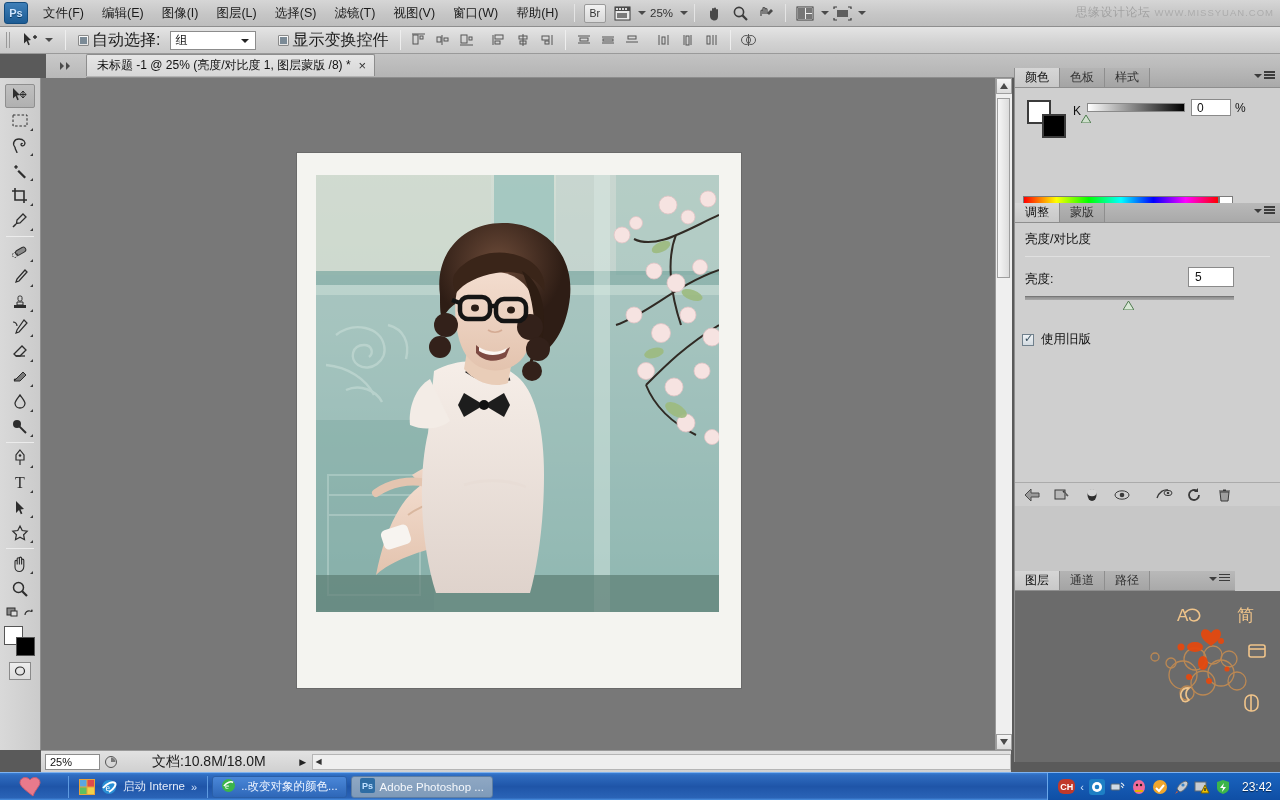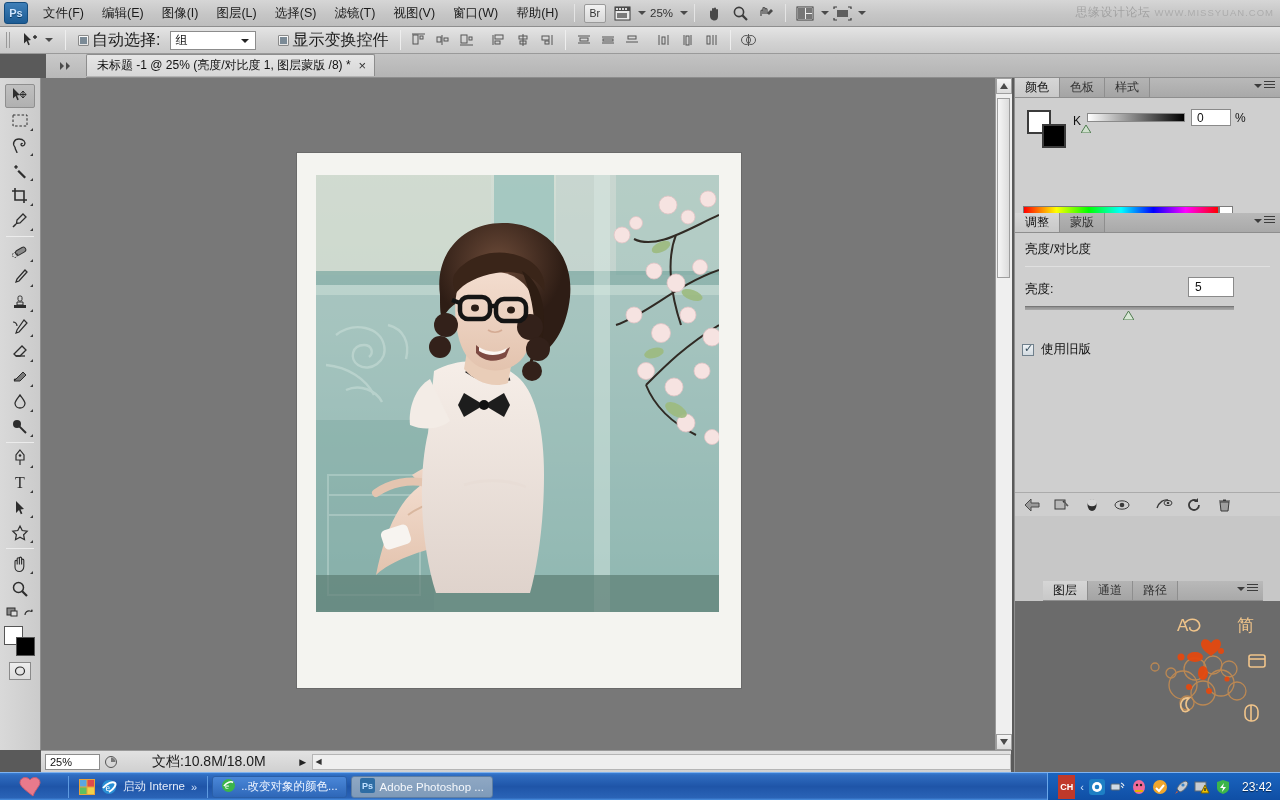--- a/index.html
+++ b/index.html
@@ -158,21 +158,21 @@
     font-size:11px; color:#111; display:flex;align-items:center;padding-left:4px;margin-left:4px;
   }
   .st-icon{ width:22px;height:18px;display:flex;align-items:center;justify-content:center;}
   .st-text{ font-size:14px;color:#1b1b1b; margin-left:30px;}
   .st-arrow{ width:14px;height:16px; display:flex;align-items:center;justify-content:center;
     font-size:9px;color:#222;}
   .hscroll{ flex:1; height:16px; margin-left:2px; background:#efefef; border:1px solid #b5b5b5;
             display:flex; align-items:center;}
 
   
-  .dock{ position:absolute; left:1014px; top:78px; width:266px; height:694px;
+  .dock{ position:absolute; left:1014px; top:68px; width:266px; height:694px;
      background:#c7c7c7; border-left:1px solid #8f8f8f;}
   .panel-tabs{
     height:20px; display:flex; align-items:flex-end;
     background:linear-gradient(#b9b9b9,#a9a9a9); border-bottom:1px solid #8e8e8e;
     position:relative;
   }
   .ptab{ height:19px; padding:0 10px; display:flex;align-items:center; font-size:12px;
     color:#333; background:linear-gradient(#b4b4b4,#a4a4a4);
     border-right:1px solid #8e8e8e;}
   .ptab.active{ background:linear-gradient(#d6d6d6,#c8c8c8); color:#111; }
@@ -214,21 +214,21 @@
   .adj-legacy{ display:flex; align-items:center; gap:7px; padding:14px 7px; }
   .adj-legacy .chk2{ width:12px;height:12px;border:1px solid #70808c;
       background:linear-gradient(#eef2f5,#d3dbe1); position:relative;}
   .adj-legacy .chk2::after{ content:"✓"; position:absolute; left:1px;top:-3px;
       font-size:11px;color:#39505e;}
   .adj-bottom{ position:absolute; left:0; right:0; bottom:0; height:24px;
     background:#cfcfcf; border-top:1px solid #ababab; display:flex; align-items:center; gap:12px; padding-left:8px;}
   .ab-i{ width:18px;height:18px;display:flex;align-items:center;justify-content:center;color:#3a3a3a;}
 
   
-  .layers-tabs{ position:absolute; left:0; top:503px; width:220px;margin-left:28px;}
+  .layers-tabs{ position:absolute; left:0; top:503px; width:220px;}
   .layers-body{ position:absolute; left:0; top:523px; width:266px; height:171px;
      background:#6b6b6b; overflow:hidden;}
   .decor{ position:absolute; right:6px; top:6px; width:150px;height:130px; }
 
   
   .taskbar{
     position:absolute; left:0; top:772px; width:1280px; height:28px;
     background:linear-gradient(#3a7fd5 0%,#2f6cc0 8%,#1f55a8 50%,#2a63b6 92%,#4a8fe0 100%);
     border-top:1px solid #7fb2ef;
     display:flex; align-items:center;
@@ -247,21 +247,21 @@
   .tb-item.active{ background:linear-gradient(#8fa8c4,#7e9ab9); border-color:#5d7ea3; color:#f5f8fc;}
   .tray{
     margin-left:auto; height:28px; display:flex; align-items:center; gap:5px;
     padding:0 8px 0 10px;
     background:linear-gradient(#1a64bf,#0f4ea4);
     border-left:1px solid #6aa7ea;
   }
   .tray-ico{ width:16px;height:16px; border-radius:2px; }
   .clock{ color:#fff; font-size:12px; margin-left:6px; text-shadow:0 1px 1px #00244d;}
   .ime{ background:#c0392b; color:#fff; font-size:9px; font-weight:bold;
-        width:17px;height:24px; display:flex;align-items:center;justify-content:center;border-radius:0;}
+        width:17px;height:15px; display:flex;align-items:center;justify-content:center;border-radius:6px;}
 </style>
 </head>
 <body>
 
 <div id="app">
 
   <div class="menubar">
     <div class="ps-logo">Ps</div>
     <div class="menu-item">文件(F)</div>
     <div class="menu-item">编辑(E)</div>

